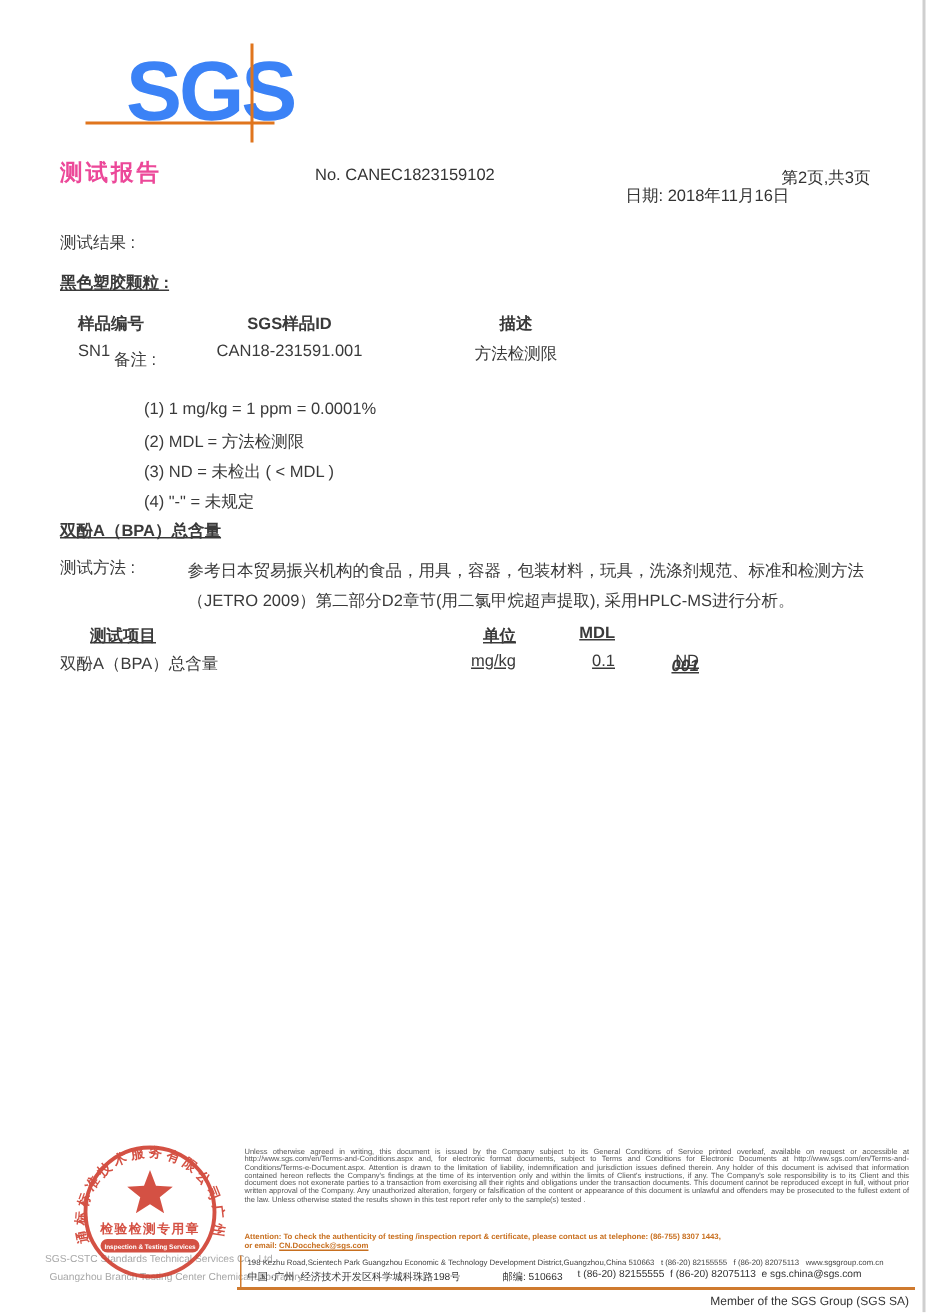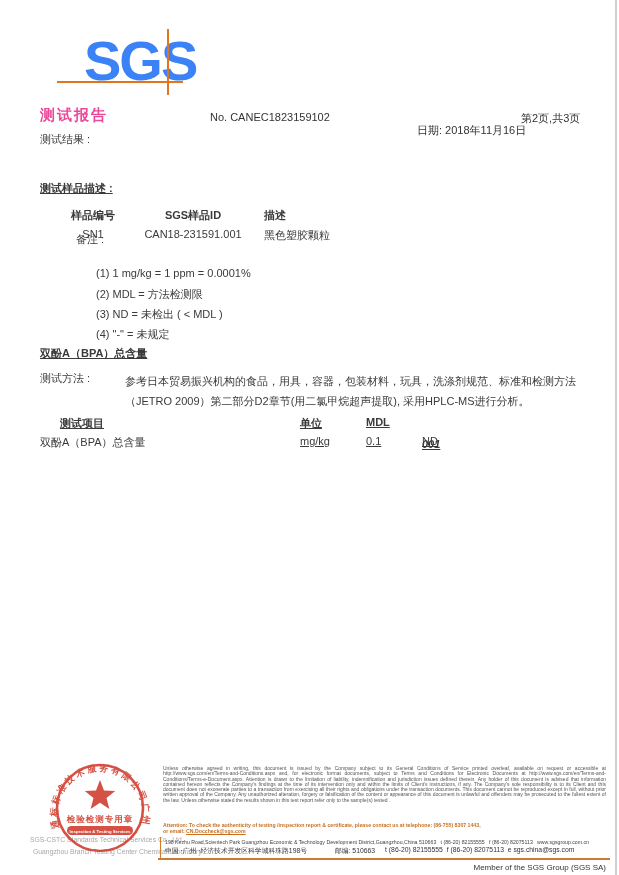--- a/index.html
+++ b/index.html
@@ -17,30 +17,30 @@
   .hdr{font-size:11px;color:#333;}
 
   
   .t11{font-size:11px;color:#3a3a3a;}
   .bold{font-weight:bold;}
   .und{text-decoration:underline;}
   .ital{font-style:italic;}
 
   .sample-table{position:absolute;left:52px;top:208px;font-size:11px;border-collapse:collapse;}
   .sample-table td{padding:0 0 4px 0;height:16px;vertical-align:top;}
-  .sample-table .c1{width:82px;text-align:center;}
+  .sample-table .c1{width:82px;text-align:left;}
   .sample-table .c2{width:118px;text-align:center;}
-  .sample-table .c3{width:160px;text-align:left;padding-left:12px;}
+  .sample-table .c3{width:160px;text-align:center;padding-left:12px;}
 
   .note-line{position:absolute;left:96px;font-size:11px;}
 
   .method-text{position:absolute;left:125px;top:371px;width:465px;font-size:11px;line-height:20px;}
 
   .rt-h{font-size:11px;font-weight:bold;}
-  .cellc{text-align:left;display:inline-block;width:44px;text-decoration:underline;}
+  .cellc{text-align:right;display:inline-block;width:44px;text-decoration:underline;}
 
   
   .disclaimer{position:absolute;left:163px;top:766px;width:443px;font-size:5px;line-height:5.3px;
               color:#555;text-align:justify;}
   .attention{position:absolute;left:163px;top:823px;width:443px;font-size:5.2px;line-height:5.8px;
              font-weight:bold;color:#c86f1f;}
   .addr-en{position:absolute;left:165px;top:839px;font-size:5.2px;color:#444;white-space:pre;}
   .addr-cn{position:absolute;left:165px;top:846px;width:440px;font-size:6.8px;color:#333;
            display:flex;gap:0;white-space:pre;}
   .company{position:absolute;font-size:6.8px;color:#a8a8a8;white-space:nowrap;}
@@ -56,34 +56,34 @@
 
   <div class="abs logo-text" style="left:84px;top:33px;">SGS</div>
   <div class="abs hline" style="left:57px;top:81px;width:126px;"></div>
   <div class="abs vline" style="left:167px;top:29px;height:66px;"></div>
 
   <div class="abs doc-title" style="left:40px;top:106px;">测试报告</div>
   <div class="abs hdr" style="left:210px;top:111px;">No. CANEC1823159102</div>
   <div class="abs hdr" style="left:383px;top:123px;margin-left:34px;">日期: 2018年11月16日</div>
   <div class="abs hdr" style="left:521px;top:111px;">第2页,共3页</div>
 
-  <div class="abs t11" style="left:40px;top:132px;">测试结果 :</div>
+  <div class="abs t11" style="left:40px;top:154px;">测试结果 :</div>
 
-  <div class="abs t11 bold und" style="left:40px;top:181px;">测试样品描述 :</div>
+  <div class="abs t11 bold und" style="left:40px;top:181px;">黑色塑胶颗粒 :</div>
   <table class="sample-table">
     <tbody>
         <tr>
       <td class="c1 bold">样品编号</td>
       <td class="c2 bold">SGS样品ID</td>
       <td class="c3 bold">描述</td>
     </tr>
     <tr>
       <td class="c1">SN1</td>
       <td class="c2">CAN18-231591.001</td>
-      <td class="c3">黑色塑胶颗粒</td>
+      <td class="c3">方法检测限</td>
     </tr>
   </tbody>
     </table>
 
   <div class="abs t11" style="left:40px;top:232px;margin-left:36px;">备注 :</div>
   <div class="note-line" style="top:267px;">(1) 1 mg/kg = 1 ppm = 0.0001%</div>
   <div class="note-line" style="top:287px;">(2) MDL = 方法检测限</div>
   <div class="note-line" style="top:307px;text-align:center;">(3) ND = 未检出 ( &lt; MDL )</div>
   <div class="note-line" style="top:327px;">(4) "-" = 未规定</div>
 

